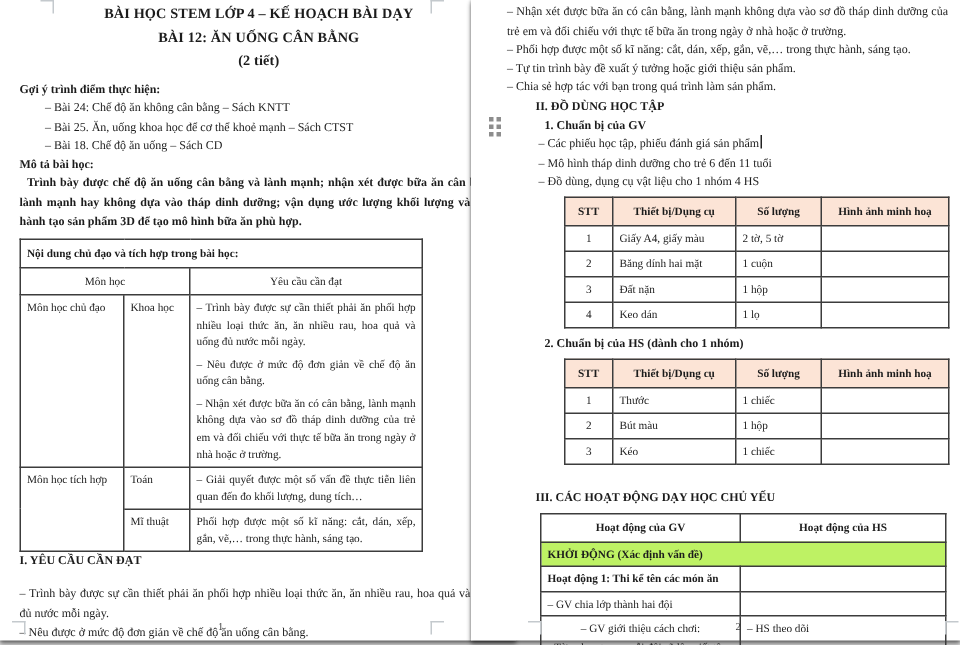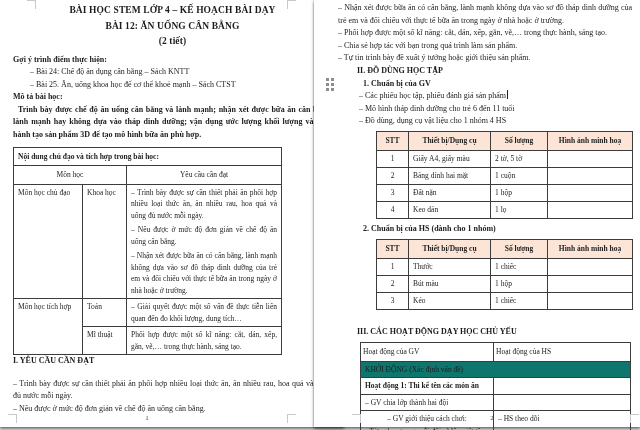--- a/index.html
+++ b/index.html
@@ -38,22 +38,22 @@
   .content-table .hd{font-weight:normal;text-align:center;padding:3px 2px;}
   .content-table td p{margin-bottom:3px;text-align:justify;}
   .content-table td p:last-child{margin-bottom:0;}
 
   .equip-table{width:256px;margin:3px 0 0 38px;}
   .equip-table .hd{background:#fce4d6;font-weight:bold;text-align:center;padding:3px 2px;}
   .equip-table .c{text-align:center;}
   .equip-table td{height:12px;}
 
   .act-table{width:270px;margin:4px 0 0 22px;}
-  .act-table .hd{font-weight:normal;padding:3px 2px;}
-  .act-table .green{background:#0f766e;font-weight:normal;}
+  .act-table .hd{font-weight:bold;text-align:center;padding:3px 2px;}
+  .act-table .green{background:#bef264;font-weight:bold;}
   .act-table td p{margin-bottom:1px;text-align:center;}
 
   .pnum{position:absolute;top:414px;font-size:7px;color:#3f3f3f;width:20px;text-align:center;}
   #page1 .pnum{left:137px;}
   #page2 .pnum{left:168px;}
 
   .mk{position:absolute;width:8px;height:8px;}
   .mk.l{border-top:1px solid #c4c9cd;border-right:1px solid #c4c9cd;}
   .mk.r{border-top:1px solid #c4c9cd;border-left:1px solid #c4c9cd;}
 
@@ -72,22 +72,23 @@
   <span class="mk r" style="left:287px;top:0;"></span>
   <span class="mk l" style="left:8px;top:414px;"></span>
   <span class="mk r" style="left:287px;top:414px;"></span>
 
   <div class="inner1">
     <p class="title">BÀI HỌC STEM LỚP 4 – KẾ HOẠCH BÀI DẠY</p>
     <p class="title">BÀI 12: ĂN UỐNG CÂN BẰNG</p>
     <p class="title">(2 tiết)</p>
 
     <p class="line b mt4">Gợi ý trình điểm thực hiện:</p>
-    <p class="line ind">– Bài 24: Chế độ ăn dụng cân bằng – Sách KNTT</p>
+    <p class="line ind">– Bài 24: Chế độ ăn không cân bằng – Sách KNTT</p>
     <p class="line ind">– Bài 25. Ăn, uống khoa học để cơ thể khoẻ mạnh – Sách CTST</p>
+    <p class="line ind">– Bài 18. Chế độ ăn uống – Sách CD</p>
 
     <p class="line b">Mô tả bài học:</p>
     <p class="line just indent5">Trình bày được chế độ ăn uống cân bằng và lành mạnh; nhận xét được bữa ăn cân bằng, lành mạnh hay không dựa vào tháp dinh dưỡng; vận dụng ước lượng khối lượng và thực hành tạo sản phẩm 3D để tạo mô hình bữa ăn phù hợp.</p>
 
     <table class="content-table">
       <colgroup>
           <col style="width:69px">
           <col style="width:44px">
           <col style="width:155px">
         </colgroup>
@@ -142,22 +143,22 @@
       <i></i>
       <i></i>
       <i></i>
       <i></i>
       <i></i>
   </div>
 
   <div class="inner2">
     <p class="line just">– Nhận xét được bữa ăn có cân bằng, lành mạnh không dựa vào sơ đồ tháp dinh dưỡng của trẻ em và đối chiếu với thực tế bữa ăn trong ngày ở nhà hoặc ở trường.</p>
     <p class="line">– Phối hợp được một số kĩ năng: cắt, dán, xếp, gắn, vẽ,… trong thực hành, sáng tạo.</p>
+    <p class="line">– Tự tin trình bày đề xuất ý tưởng hoặc giới thiệu sản phẩm.</p>
     <p class="line">– Chia sẻ hợp tác với bạn trong quá trình làm sản phẩm.</p>
-    <p class="line">– Tự tin trình bày đề xuất ý tưởng hoặc giới thiệu sản phẩm.</p>
 
     <p class="line h2i">II. ĐỒ DÙNG HỌC TẬP</p>
     <p class="line h3i">1. Chuẩn bị của GV</p>
     <p class="line gvlist"><span>– Các phiếu học tập, phiếu đánh giá sản phẩm</span><span class="caret"></span></p>
     <p class="line gvlist">– Mô hình tháp dinh dưỡng cho trẻ 6 đến 11 tuổi</p>
     <p class="line gvlist">– Đồ dùng, dụng cụ vật liệu cho 1 nhóm 4 HS</p>
 
     <table class="equip-table">
       <colgroup>
           <col style="width:32px">

